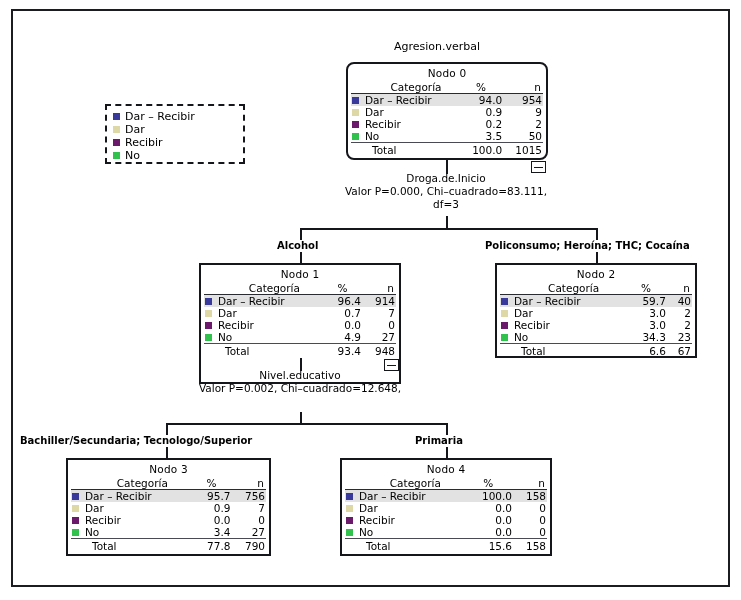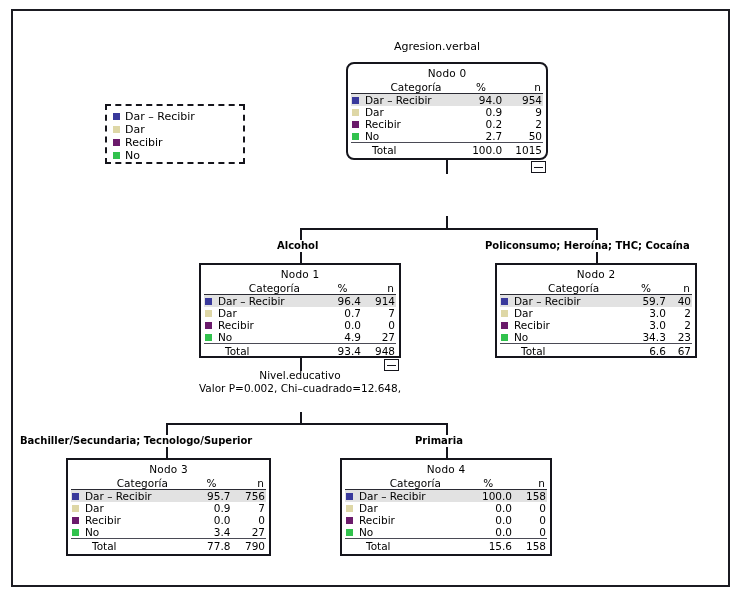--- a/index.html
+++ b/index.html
@@ -193,49 +193,54 @@
       </tr>
       <tr>
         <td class="c-sw"><span class="sw" style="background:#6b1a6b"></span></td>
         <td class="c-cat">Recibir</td>
         <td class="c-pct">0.2</td>
         <td class="c-n">2</td>
       </tr>
       <tr class="lastcat">
         <td class="c-sw"><span class="sw" style="background:#31c24d"></span></td>
         <td class="c-cat">No</td>
-        <td class="c-pct">2.7</td>
+        <td class="c-pct">3.5</td>
         <td class="c-n">50</td>
       </tr>
       <tr class="total">
         <td class="c-sw"></td>
         <td class="c-cat">Total</td>
         <td class="c-pct">100.0</td>
         <td class="c-n">1015</td>
       </tr>
     </tbody>
       </table>
   </div>
   <div class="collapse-btn" style="left:531px; top:161px;"></div>
 
   <div class="ln ln-v" style="left:446px; top:160px; height:14px;"></div>
 
+  <div class="lbl lbl-split" style="left:246px; top:172px; width:400px;">
+    <div>Droga.de.Inicio</div>
+    <div>Valor P=0.000, Chi–cuadrado=83.111,</div>
+    <div>df=3</div>
+  </div>
 
   <div class="ln ln-v" style="left:446px; top:216px; height:13px;"></div>
   <div class="ln ln-h" style="left:300px; top:228px; width:297px;"></div>
   <div class="ln ln-v" style="left:300px; top:228px; height:12px;"></div>
   <div class="ln ln-v" style="left:596px; top:228px; height:12px;"></div>
 
   <div class="lbl lbl-branch" style="left:277px; top:240px;">Alcohol</div>
   <div class="lbl lbl-branch" style="left:465px; top:240px;margin-left:20px;">Policonsumo; Heroína; THC; Cocaína</div>
 
   <div class="ln ln-v" style="left:300px; top:252px; height:11px;"></div>
   <div class="ln ln-v" style="left:596px; top:252px; height:11px;"></div>
 
-  <div class="node" style="left:199px; top:263px; width:202px; height:95px;">
+  <div class="node" style="left:199px; top:263px; width:202px; height:121px;">
     <div class="node-title">Nodo 1</div>
     <table class="node-table">
       <tbody>
           <tr class="hdr">
         <td class="c-sw"></td>
         <td class="c-cat">Categoría</td>
         <td class="c-pct">%</td>
         <td class="c-n">n</td>
       </tr>
       <tr class="hl">

